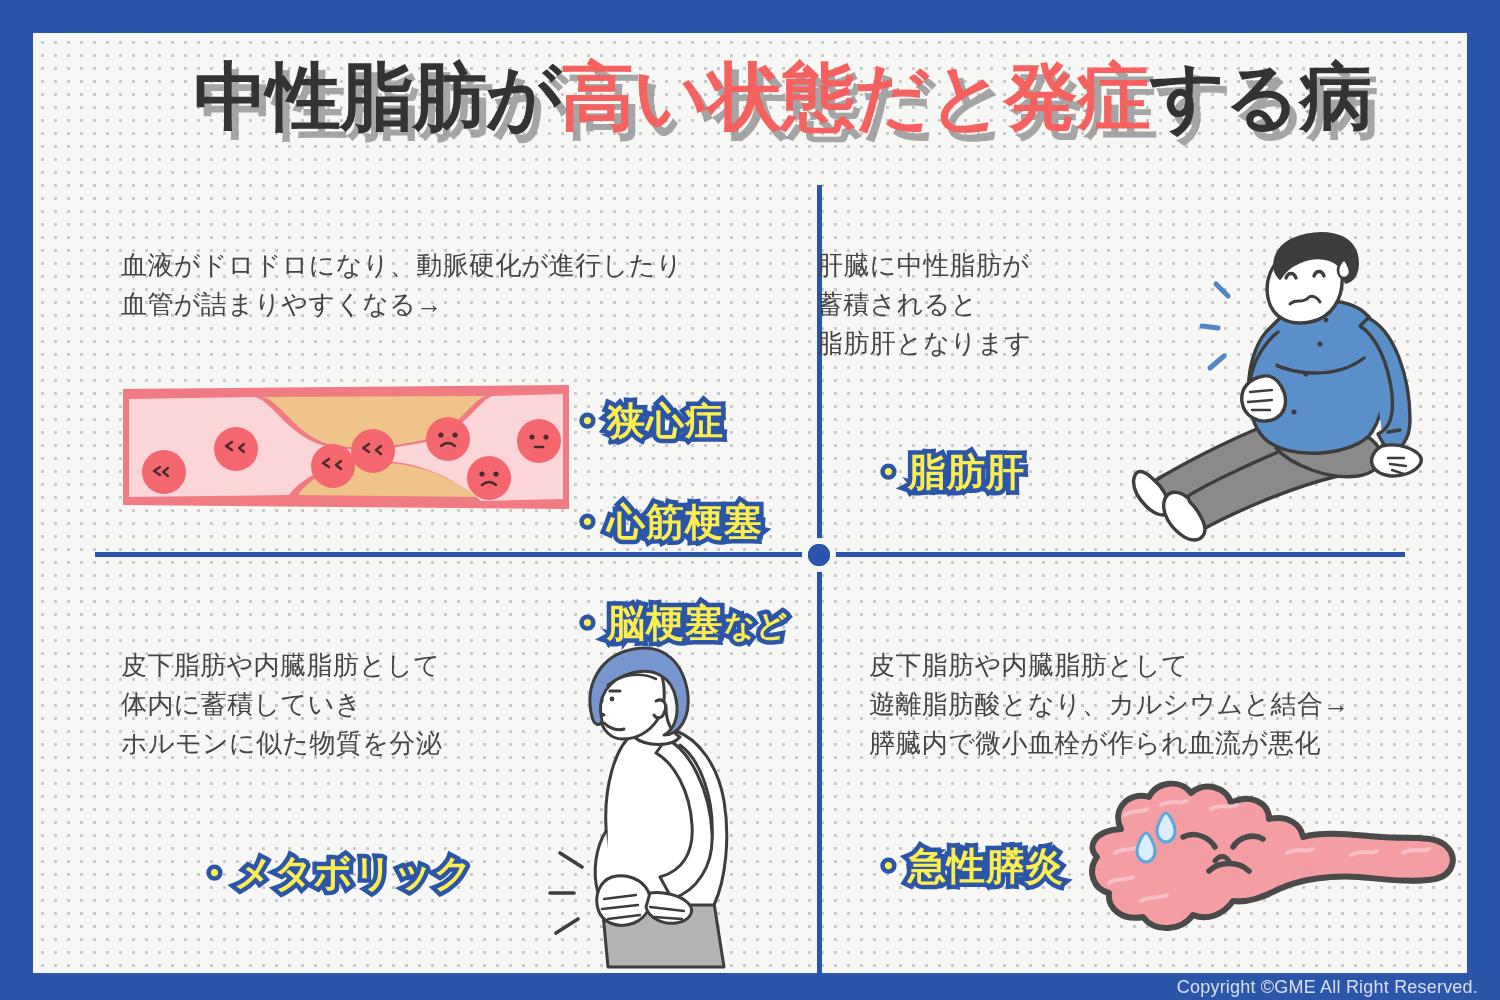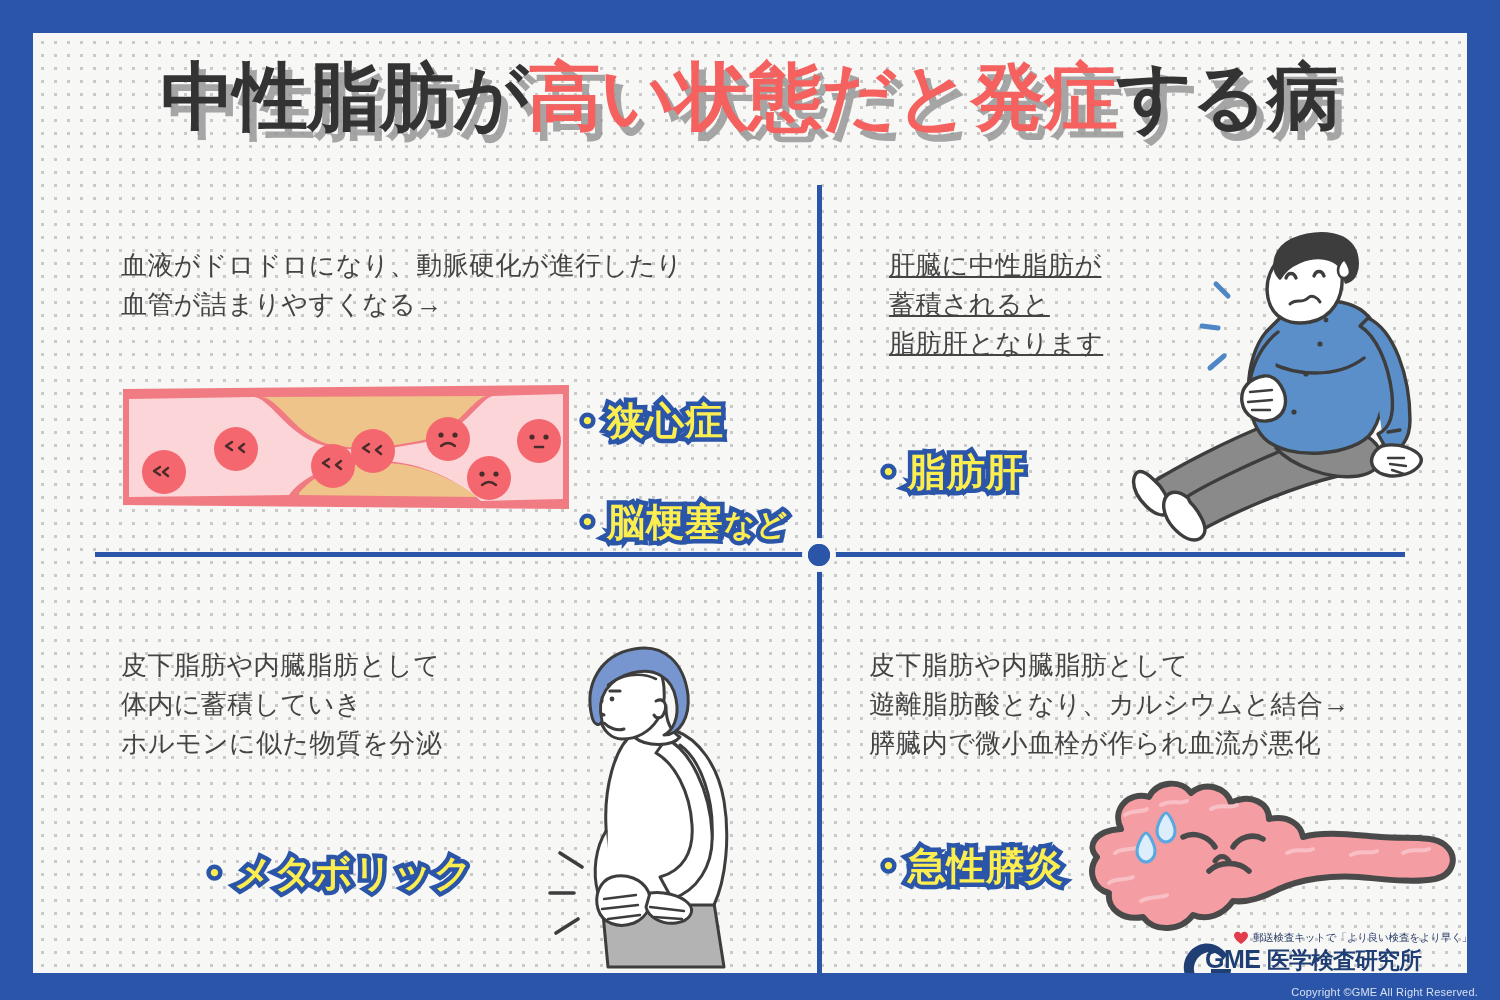--- a/index.html
+++ b/index.html
@@ -7,35 +7,35 @@
     width:1500px;height:1000px;overflow:hidden;
     background:#2B55A8;
     font-family:"Liberation Sans","DejaVu Sans",sans-serif;
   }
   #stage{position:relative;width:1500px;height:1000px;}
 
   
   .frame{position:absolute;inset:0;background:#2B55A8;}
   .copyright{
     position:absolute;right:22px;bottom:2px;
-    font-size:11px;color:#D7E0F2;letter-spacing:.2px;
+    font-size:18px;color:#D7E0F2;letter-spacing:.2px;
     white-space:nowrap;
   }
 
   
   .card{
     position:absolute;left:33px;top:33px;width:1434px;height:940px;
     background:#F7F7F5;
     background-image:radial-gradient(circle, #C9C9C9 1.6px, transparent 1.7px);
     background-size:13px 13px;background-position:3px 3px;
     overflow:hidden;
   }
 
   
-  .title-wrap{position:absolute;left:0;top:24px;width:100%;text-align:center;}
+  .title-wrap{position:absolute;left:0;top:24px;width:100%;text-align:center;padding-left:33px;}
   .title{
     display:inline-block;
     font-size:74px;font-weight:bold;line-height:1.08;
     letter-spacing:-1px;white-space:nowrap;
     text-shadow:7px 9px 0 rgba(150,150,150,.85);
   }
   .t-dark{color:#333333;}
   .t-red{color:#F4615F;}
 
   
@@ -166,24 +166,25 @@
           <circle cx="418" cy="58" r="22" fill="#F4676E"></circle>
           <circle cx="411" cy="54" r="2.6" fill="#4A2B2B"></circle>
           <circle cx="425" cy="54" r="2.6" fill="#4A2B2B"></circle>
           <path d="M414,64 l8,0" stroke="#4A2B2B" stroke-width="2.6" fill="none" stroke-linecap="round"></path>
         </g>
       </svg>
     </div>
 
     <div class="hl" style="left:535px;top:312px;font-size:38px;line-height:1.33;">
       <div><span>・狭心症</span></div>
+      <div><span>・心筋梗塞</span></div>
       <div><span>・脳梗塞</span><span class="sm">など</span></div>
     </div>
 
-    <div class="para" style="left:856px;top:213px;text-decoration:underline;">肝臓に中性脂肪が
+    <div class="para" style="left:784px;top:213px;">肝臓に中性脂肪が
 蓄積されると
 脂肪肝となります</div>
 
     <div class="hl" style="left:836px;top:363px;font-size:38px;line-height:1.33;">
       <div><span>・脂肪肝</span></div>
     </div>
 
     <div class="man">
       <svg viewBox="0 0 400 330" width="400" height="330">
         <g fill="none" stroke="#3D3D3D" stroke-width="3.4" stroke-linecap="round" stroke-linejoin="round">
@@ -343,31 +344,18 @@
           <path d="M146,96 C156,86 176,86 186,96" stroke-width="5.5"></path>
         </g>
 
         <g fill="#DCEEFB" stroke="#5BA8E0" stroke-width="3">
           <path d="M94,56 C94,50 100,38 103,38 C106,38 112,50 112,56 C112,63 107,67 103,67 C99,67 94,63 94,56 Z"></path>
           <path d="M74,76 C74,70 80,58 83,58 C86,58 92,70 92,76 C92,83 87,87 83,87 C79,87 74,83 74,76 Z"></path>
         </g>
       </svg>
     </div>
 
-    <div class="logo">
-      <svg class="logo-g" width="62" height="54" viewBox="0 0 62 54">
-        <path d="M48,16 C42,6 30,2 20,6 C8,11 2,24 6,36 C10,48 24,54 36,50 C46,47 52,38 52,30 L32,30 L32,36 L44,36 C42,42 36,46 29,45 C20,44 14,36 15,28 C16,19 24,12 33,13 C38,14 42,17 44,21 Z" fill="#1F3E73"></path>
-      </svg>
-      <svg class="logo-heart" width="16" height="14" viewBox="0 0 16 14">
-        <path d="M8,13 C8,13 1,8.6 1,4.6 C1,2.3 2.8,0.8 4.6,0.8 C6,0.8 7.3,1.7 8,2.9 C8.7,1.7 10,0.8 11.4,0.8 C13.2,0.8 15,2.3 15,4.6 C15,8.6 8,13 8,13 Z" fill="#E23B4A"></path>
-      </svg>
-      <div class="logo-tag">郵送検査キットで「より良い検査をより早く」</div>
-      <div class="logo-main">
-        <span>GME</span>&nbsp;<span class="jp">医学検査研究所</span>
-      </div>
-
-    </div>
 
   </div>
 
   <div class="copyright">Copyright ©GME All Right Reserved.</div>
 
 </div>
 
 </body></html>

